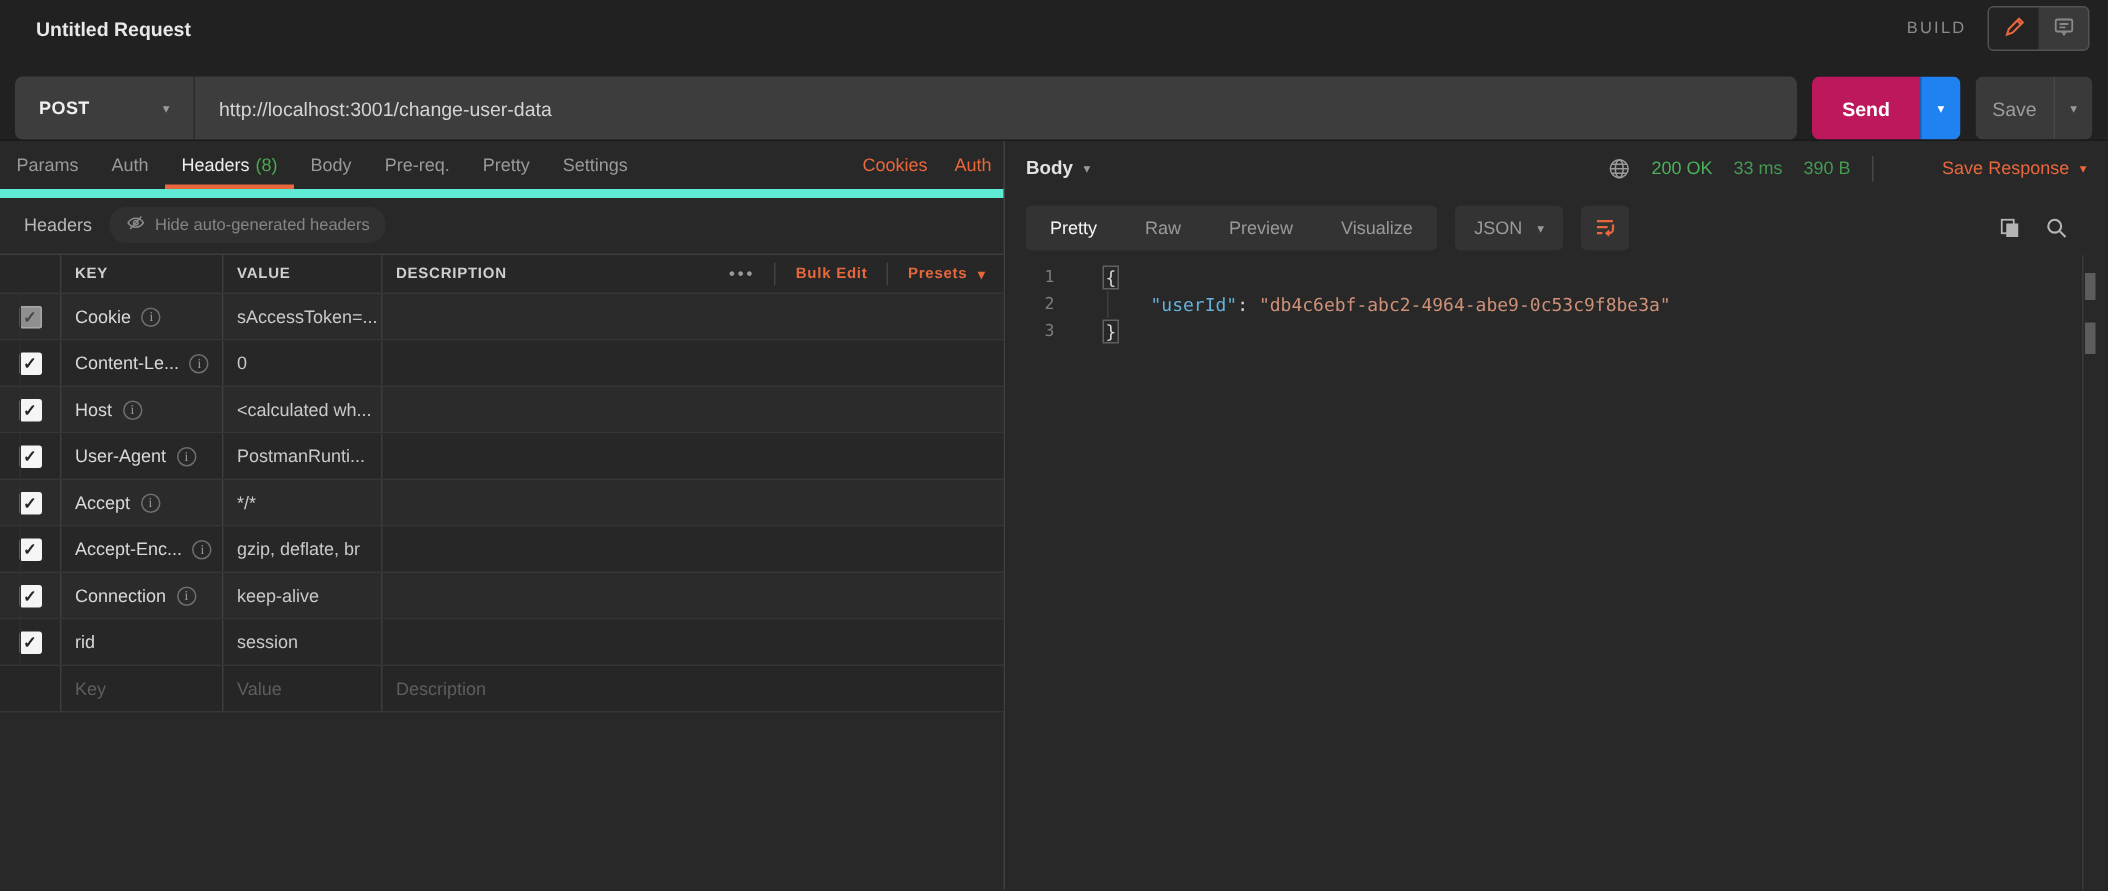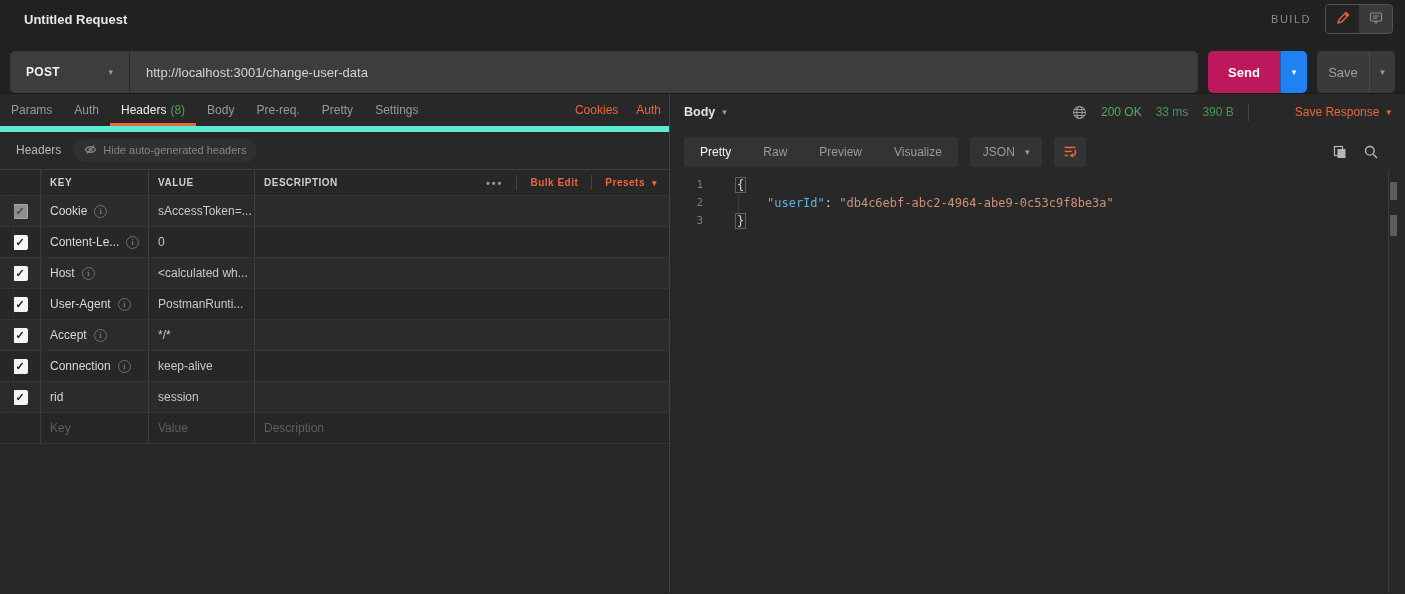--- a/index.html
+++ b/index.html
@@ -288,20 +288,31 @@
               <span class="info-icon"></span>
             </div>
           <div class="c-value">*/*</div>
           <div class="c-desc"></div>
         </div>
         <div class="t-row t-body-row">
           <div class="c-check">
               <span class="cb"></span>
             </div>
           <div class="c-key">
+              <span>Accept-Enc...</span>
+              <span class="info-icon"></span>
+            </div>
+          <div class="c-value">gzip, deflate, br</div>
+          <div class="c-desc"></div>
+        </div>
+        <div class="t-row t-body-row">
+          <div class="c-check">
+              <span class="cb"></span>
+            </div>
+          <div class="c-key">
               <span>Connection</span>
               <span class="info-icon"></span>
             </div>
           <div class="c-value">keep-alive</div>
           <div class="c-desc"></div>
         </div>
         <div class="t-row t-body-row">
           <div class="c-check">
               <span class="cb"></span>
             </div>

